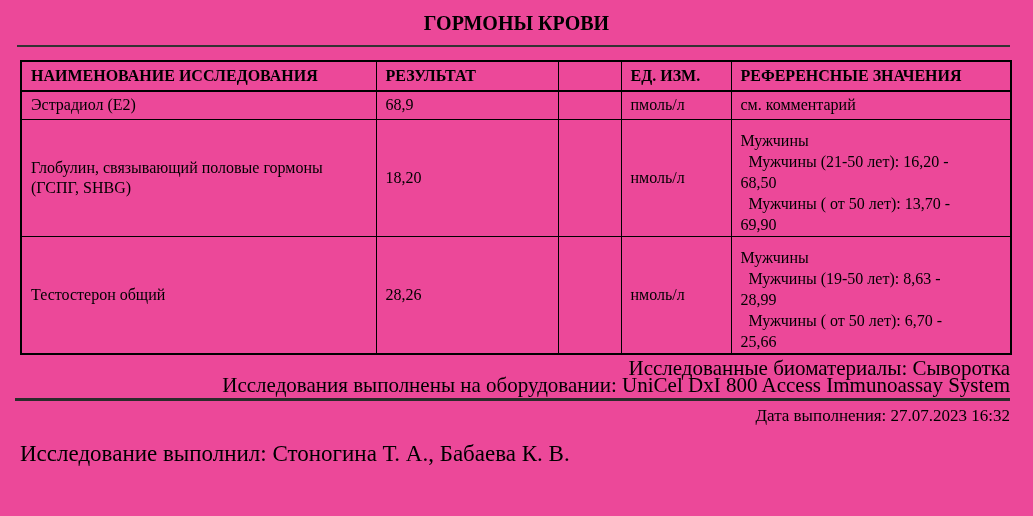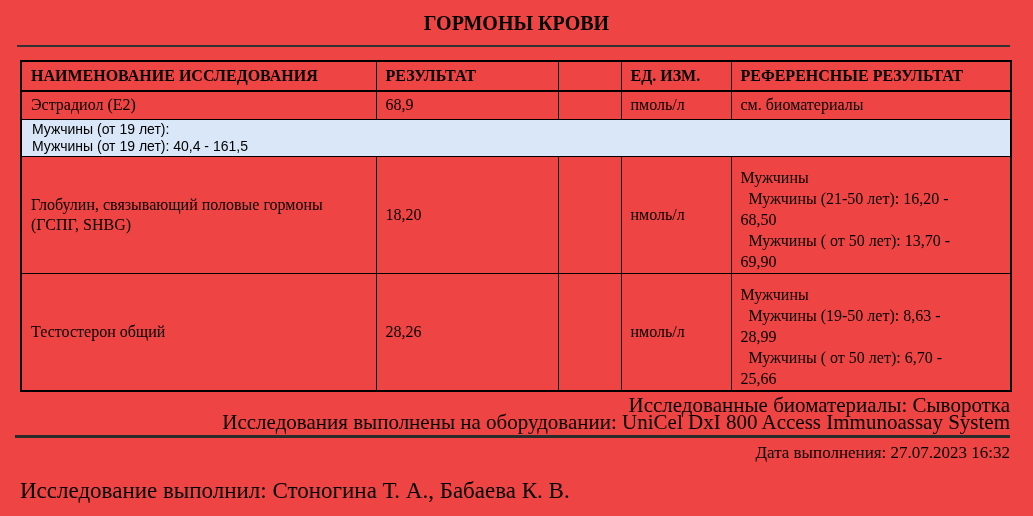--- a/index.html
+++ b/index.html
@@ -1,21 +1,21 @@
 <!DOCTYPE html>
 <html><head>
 <meta charset="utf-8">
 <style>
   * { box-sizing: border-box; }
   html, body { margin: 0; padding: 0; background: #fff; }
   .doc {
     position: relative;
     width: 1033px;
     height: 516px;
-    background: #ef4444;
+    background: #ec4899;
     color: #000;
     font-family: "Liberation Serif", "DejaVu Serif", serif;
     overflow: hidden;
   }
   .doc-title {
     padding-top: 12px;
     text-align: center;
     font-size: 20px;
     font-weight: bold;
   }
@@ -109,34 +109,30 @@
       <col style="width:63px">
       <col style="width:110px">
       <col style="width:280px">
     </colgroup>
     <thead>
       <tr>
         <th>НАИМЕНОВАНИЕ ИССЛЕДОВАНИЯ</th>
         <th>РЕЗУЛЬТАТ</th>
         <th></th>
         <th>ЕД. ИЗМ.</th>
-        <th>РЕФЕРЕНСНЫЕ РЕЗУЛЬТАТ</th>
+        <th>РЕФЕРЕНСНЫЕ ЗНАЧЕНИЯ</th>
       </tr>
     </thead>
     <tbody>
       <tr class="test-row-small">
         <td class="name-cell">Эстрадиол (Е2)</td>
         <td class="result-cell">68,9</td>
         <td class="flag-cell"></td>
         <td class="units-cell">пмоль/л</td>
-        <td class="reference-cell">см. биоматериалы</td>
-      </tr>
-      <tr class="comment-row">
-        <td colspan="5">Мужчины (от 19 лет):
-Мужчины (от 19 лет): 40,4 - 161,5</td>
+        <td class="reference-cell">см. комментарий</td>
       </tr>
       <tr class="test-row-big">
         <td class="name-cell">Глобулин, связывающий половые гормоны (ГСПГ, SHBG)</td>
         <td class="result-cell">18,20</td>
         <td class="flag-cell"></td>
         <td class="units-cell">нмоль/л</td>
         <td class="reference-cell">Мужчины
   Мужчины (21-50 лет): 16,20 -
 68,50
   Мужчины ( от 50 лет): 13,70 -

